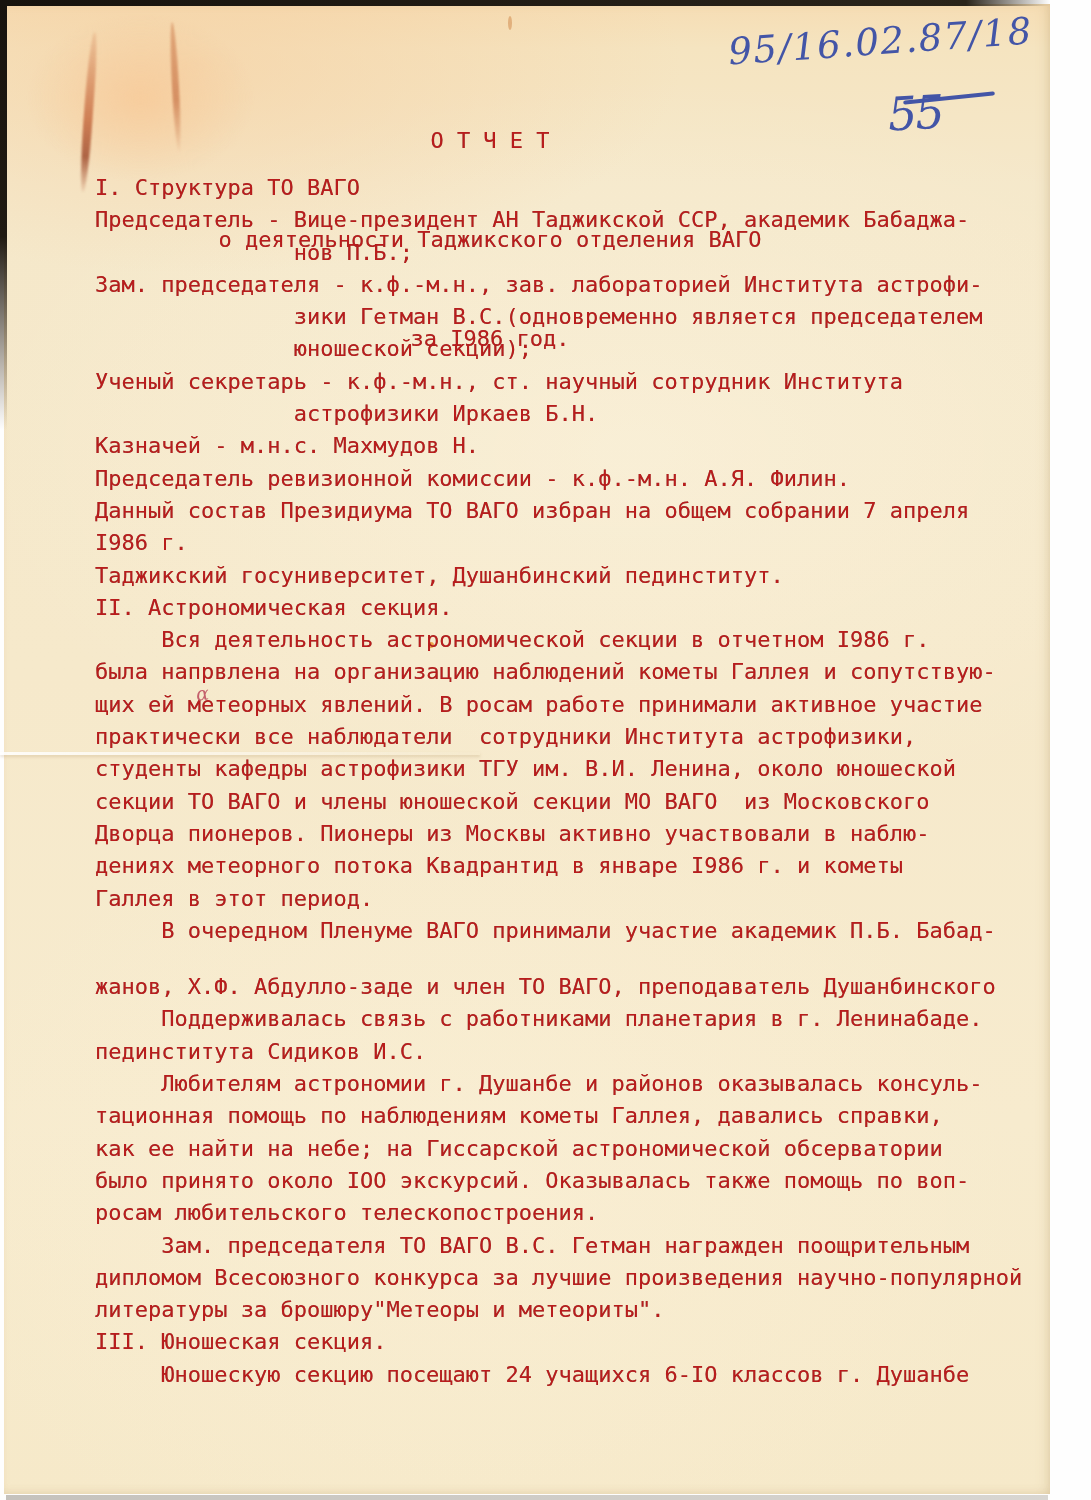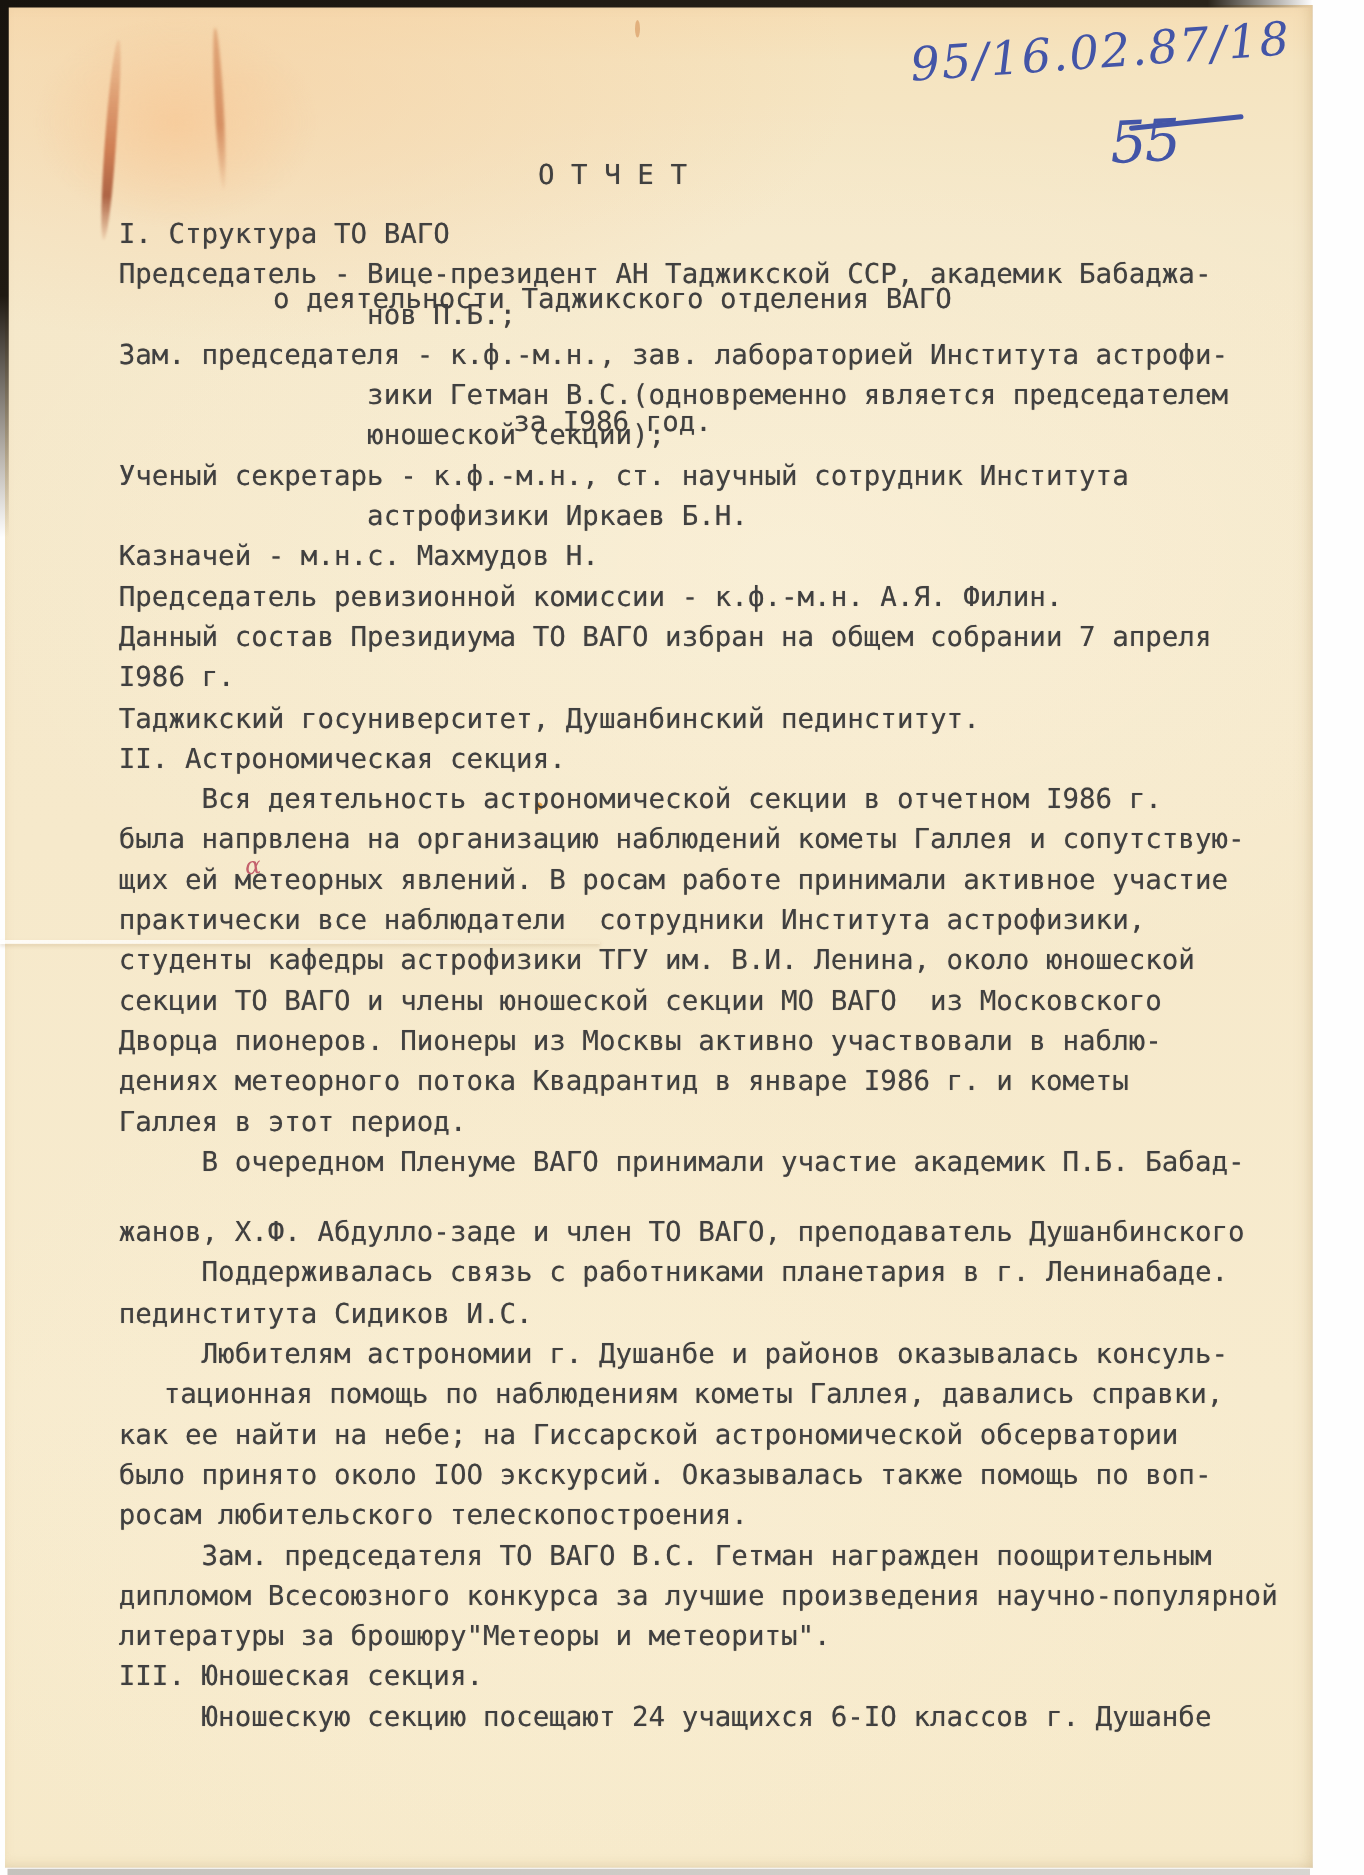--- a/index.html
+++ b/index.html
@@ -71,21 +71,21 @@
     background: rgba(235,150,40,0.8); border-radius: 50%;
   }
   .crease-mid {
     position: absolute; left: 0; top: 752px; width: 480px; height: 3px;
     background: linear-gradient(90deg, rgba(255,255,255,0.85), rgba(255,255,255,0.4) 60%, rgba(255,255,255,0) 100%);
     box-shadow: 0 2px 3px rgba(170,140,90,0.25);
     filter: blur(0.6px);
   }
   
   .typed {
-    color: #404040;
+    color: #b91c1c;
     text-shadow: 0 0 0.6px rgba(72,66,58,0.55);
   }
   .title-block {
     position: absolute;
     left: 115px; top: 58px; width: 750px;
     text-align: center;
     font-size: 22px;
     line-height: 33px;
     white-space: pre;
   }
@@ -183,21 +183,21 @@
       <div class="typed-line" style="padding-left: 0ch;">студенты кафедры астрофизики ТГУ им. В.И. Ленина, около юношеской</div>
       <div class="typed-line" style="padding-left: 0ch;">секции ТО ВАГО и члены юношеской секции МО ВАГО  из Московского</div>
       <div class="typed-line" style="padding-left: 0ch;">Дворца пионеров. Пионеры из Москвы активно участвовали в наблю-</div>
       <div class="typed-line" style="padding-left: 0ch;">дениях метеорного потока Квадрантид в январе I986 г. и кометы</div>
       <div class="typed-line" style="padding-left: 0ch;">Галлея в этот период.</div>
       <div class="typed-line" style="padding-left: 5ch;">В очередном Пленуме ВАГО принимали участие академик П.Б. Бабад-</div>
       <div class="typed-line" style="padding-left: 0ch; margin-top: 24px;">жанов, Х.Ф. Абдулло-заде и член ТО ВАГО, преподаватель Душанбинского</div>
       <div class="typed-line" style="padding-left: 5ch;">Поддерживалась связь с работниками планетария в г. Ленинабаде.</div>
       <div class="typed-line" style="padding-left: 0ch;">пединститута Сидиков И.С.</div>
       <div class="typed-line" style="padding-left: 5ch;">Любителям астрономии г. Душанбе и районов оказывалась консуль-</div>
-      <div class="typed-line" style="padding-left: 0ch; margin-left: 36px;">тационная помощь по наблюдениям кометы Галлея, давались справки,</div>
+      <div class="typed-line" style="padding-left: 0ch;">тационная помощь по наблюдениям кометы Галлея, давались справки,</div>
       <div class="typed-line" style="padding-left: 0ch;">как ее найти на небе; на Гиссарской астрономической обсерватории</div>
       <div class="typed-line" style="padding-left: 0ch;">было принято около IOO экскурсий. Оказывалась также помощь по воп-</div>
       <div class="typed-line" style="padding-left: 0ch;">росам любительского телескопостроения.</div>
       <div class="typed-line" style="padding-left: 5ch;">Зам. председателя ТО ВАГО В.С. Гетман награжден поощрительным</div>
       <div class="typed-line" style="padding-left: 0ch;">дипломом Всесоюзного конкурса за лучшие произведения научно-популярной</div>
       <div class="typed-line" style="padding-left: 0ch;">литературы за брошюру"Метеоры и метеориты".</div>
       <div class="typed-line" style="padding-left: 0ch;">III. Юношеская секция.</div>
       <div class="typed-line" style="padding-left: 5ch;">Юношескую секцию посещают 24 учащихся 6-IO классов г. Душанбе</div>
     </div>
 

